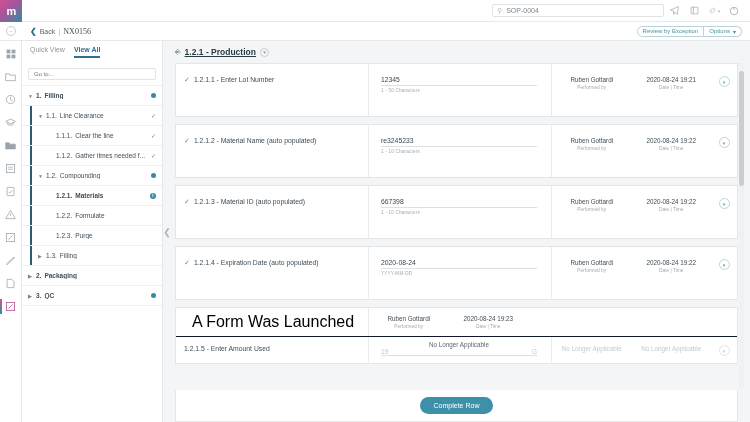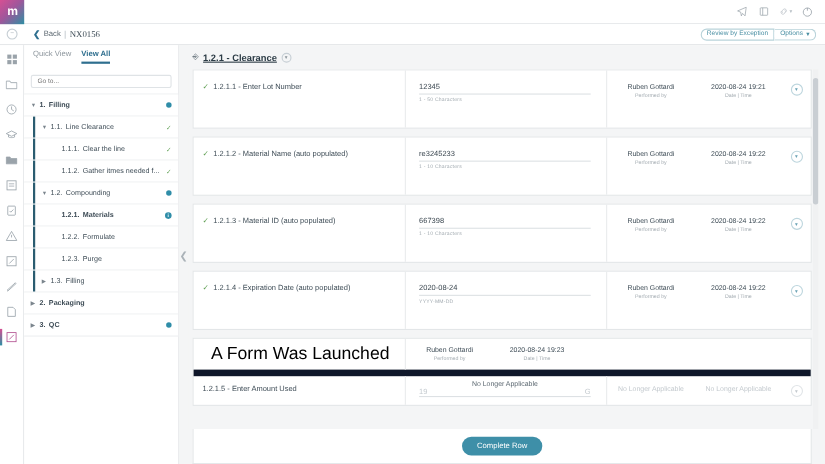--- a/index.html
+++ b/index.html
@@ -198,21 +198,21 @@
   .meta-sub  { font-size: 4.8px; color: #a3abb1; margin-top: 2px; }
   .meta-btn {
     flex: 0 0 26px; display: flex; align-items: flex-start; justify-content: center;
   }
   .meta-btn .circ {
     width: 11px; height: 11px; border-radius: 50%; border: 1px solid #bcd5dd;
     color: #6ba3b5; font-size: 5px; display: flex; align-items: center; justify-content: center;
   }
 
   .rowcard.merged { flex-direction: column; margin-bottom: 7px; }
-  .merged-top { display: flex; border-bottom: 6px solid #0f172a; }
+  .merged-top { display: flex; border-bottom: 1px solid #0f172a; }
   .merged-bot { display: flex; min-height: 26px; }
   .na { color: #c3c9ce; }
   .center-note { font-size: 6.3px; color: #5b6770; text-align: center; }
 
   .completion-head {
     background: #fff; border: 1px solid #e3e6e8; margin: 0 6px 0 4px;
     height: 18px; display: flex; align-items: center; justify-content: center;
     font-size: 7.5px; color: #4b5a64;
   }
   .completion-body {
@@ -227,20 +227,24 @@
 </style>
 </head>
 <body>
 
 <div class="app">
 
   <div class="topbar">
     <div class="logo">m</div>
     <div class="topbar-spacer"></div>
 
+    <div class="searchbox">
+      <span class="sicon">⚲</span>
+      <input type="text" value="SOP-0004" style="">
+    </div>
 
     <div class="tb-icon">
       <svg width="9" height="9" viewBox="0 0 16 16">
           <path d="M15 1 1 7l5 2 1 6 2-4 4 4z" fill="none" stroke="#9aa3aa" stroke-width="1.2"></path>
         </svg>
     </div>
     <div class="tb-icon">
       <svg width="9" height="9" viewBox="0 0 16 16">
           <rect x="2" y="2" width="12" height="12" rx="1" fill="none" stroke="#9aa3aa" stroke-width="1.2"></rect>
           <line x1="6" y1="2" x2="6" y2="14" stroke="#9aa3aa" stroke-width="1.2"></line>
@@ -437,21 +441,21 @@
             <span class="mark dot"></span>
           </div>
         </div>
     </div>
 
     <div class="collapse-handle">❮</div>
 
     <div class="main">
       <div class="section-head">
         <span class="sec-glyph">⎆</span>
-        <span class="sec-title">1.2.1 - Clearance</span>
+        <span class="sec-title">1.2.1 - Production</span>
         <span class="sec-chev">▾</span>
       </div>
 
       <div class="rows-scroll">
         <div class="scroll-arrow" style="top:2px;">▲</div>
         <div class="scroll-track">
           <div class="scroll-thumb"></div>
         </div>
         <div id="rows-container">
             <div class="rowcard">

